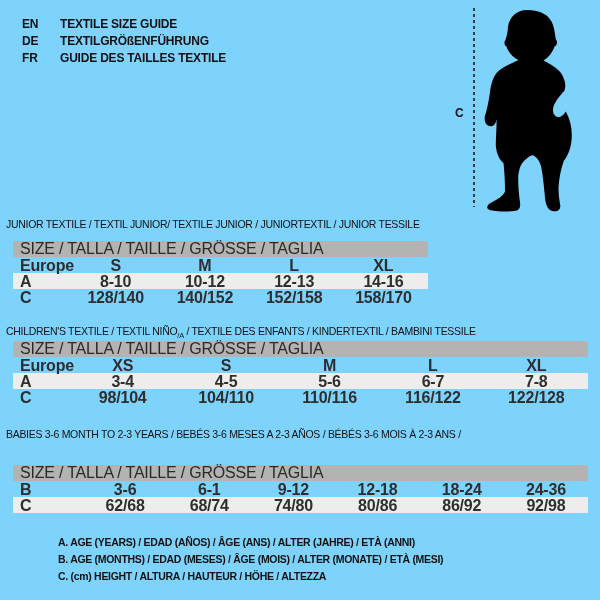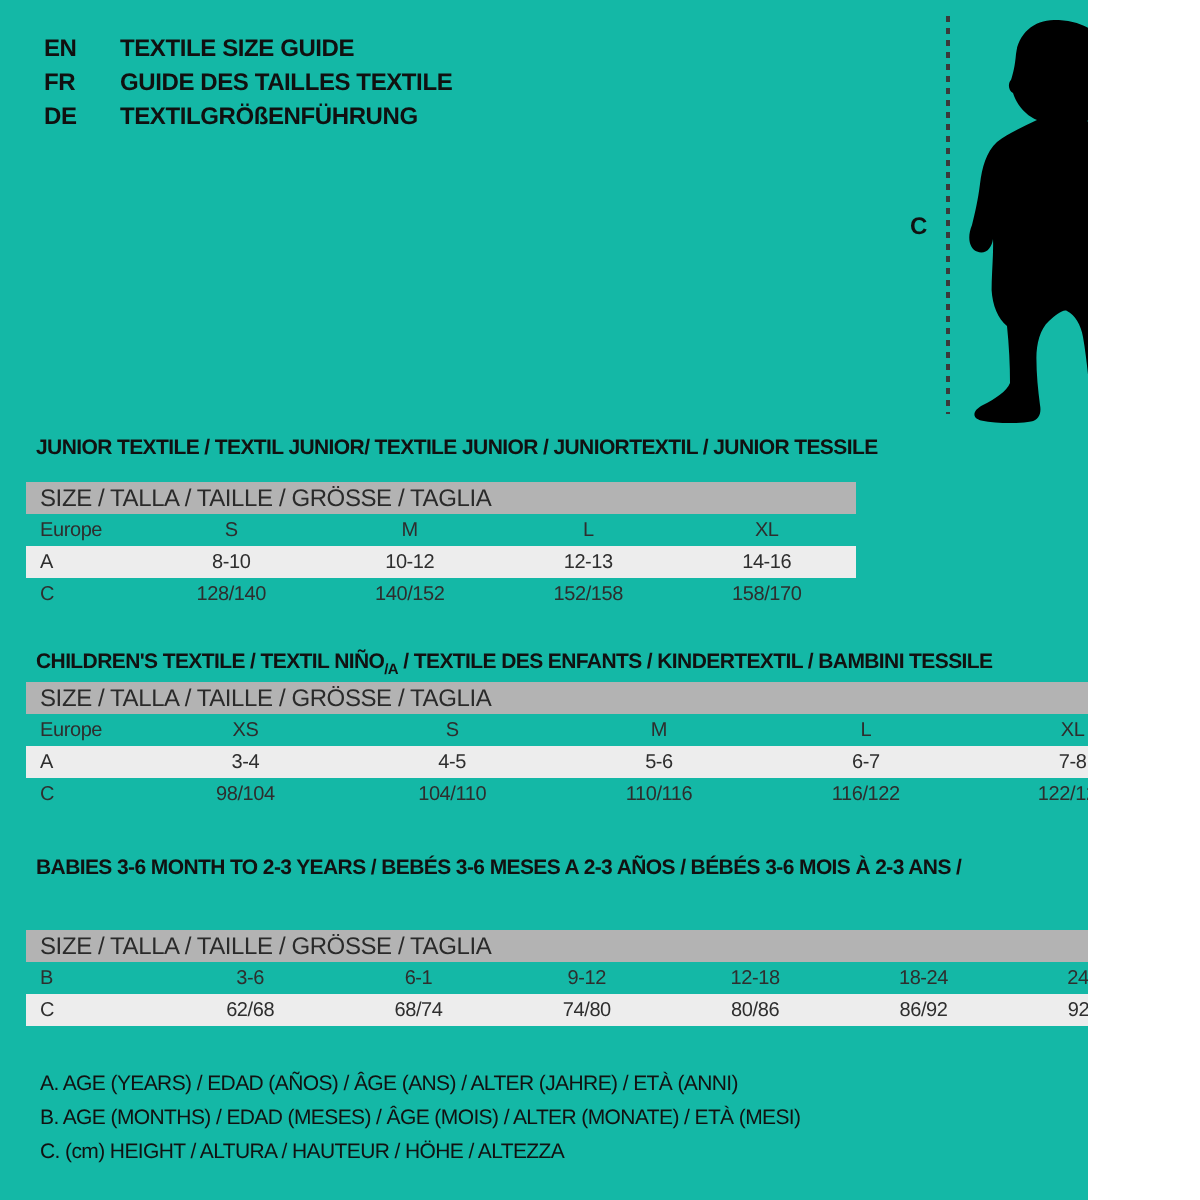--- a/index.html
+++ b/index.html
@@ -1,21 +1,21 @@
 <!DOCTYPE html>
 <html><head>
 <meta charset="utf-8">
 <style>
   * { margin: 0; padding: 0; box-sizing: border-box; }
   html, body { background: #fff; }
   .page {
     position: relative;
-    width: 544px;
+    width: 600px;
     height: 600px;
-    background: #14b8a6;
+    background: #7dd3fc;
     font-family: "Liberation Sans", "DejaVu Sans", sans-serif;
     color: #111;
     overflow: hidden;
   }
 
   
   .lang-block {
     position: absolute;
     left: 22px; top: 15px;
   }
@@ -46,93 +46,95 @@
   }
   .silhouette {
     position: absolute;
     left: 480px; top: 7px;
     width: 96px; height: 205px;
   }
 
   
   .sec-title {
     position: absolute;
-    left: 18px;
+    left: 6px;
     font-size: 10.5px;
-    font-weight: bold;
+    font-weight: normal;
     letter-spacing: -0.3px;
     white-space: nowrap;
     color: #111;
     line-height: 16px;
     text-align: right;
   }
   .sec-title sub { font-size: 7.5px; }
   .size-table {
     position: absolute;
     left: 13px;
   }
   .band {
     height: 16px;
     background: #b3b3b3;
     display: flex;
     align-items: center;
     padding-left: 7px;
-    font-size: 12px;
+    font-size: 16px;
     letter-spacing: -0.2px;
     color: #2a2a2a;
     white-space: nowrap;
   }
   .t-row {
     height: 16px;
     display: grid;
     align-items: center;
-    font-size: 10px;
+    font-size: 16px;
     letter-spacing: -0.2px;
     color: #2e2e2e;
+    font-weight: bold;
   }
   .t-row.shaded { background: #ededed; }
   .t-row .lab { padding-left: 7px; text-align: left; }
   .t-row .val { text-align: center; }
   .cols-4 { grid-template-columns: 58px repeat(4, 1fr); }
   .cols-5 { grid-template-columns: 58px repeat(5, 1fr); }
   .cols-6 { grid-template-columns: 70px repeat(6, 1fr); }
   .w-junior { width: 415px; }
   .w-full { width: 575px; }
 
   
   .footnotes {
     position: absolute;
     left: 20px; top: 536px;
   }
   .footnote {
     height: 17px;
     font-size: 10.5px;
-    font-weight: normal;
+    font-weight: bold;
     letter-spacing: -0.3px;
     white-space: nowrap;
     color: #111;
+    margin-left: 38px;
   }
 </style>
 </head>
 <body>
 
 <div class="page">
 
   <div class="lang-block">
     <div class="lang-row">
       <span>EN</span>
       <span>TEXTILE SIZE GUIDE</span>
     </div>
     <div class="lang-row">
+      <span>DE</span>
+      <span>TEXTILGRÖßENFÜHRUNG</span>
+    </div>
+    <div class="lang-row">
       <span>FR</span>
       <span>GUIDE DES TAILLES TEXTILE</span>
-    </div>
-    <div class="lang-row">
-      <span>DE</span>
-      <span>TEXTILGRÖßENFÜHRUNG</span>
     </div>
   </div>
 
   <div class="measure-line"></div>
   <div class="measure-label">C</div>
   <svg class="silhouette" viewBox="0 0 96 205" xmlns="http://www.w3.org/2000/svg">
     <path fill="#000000" d="
       M47 3
       C37 3 29 10 28 20
       C27.5 26 26.5 30 25.5 33

